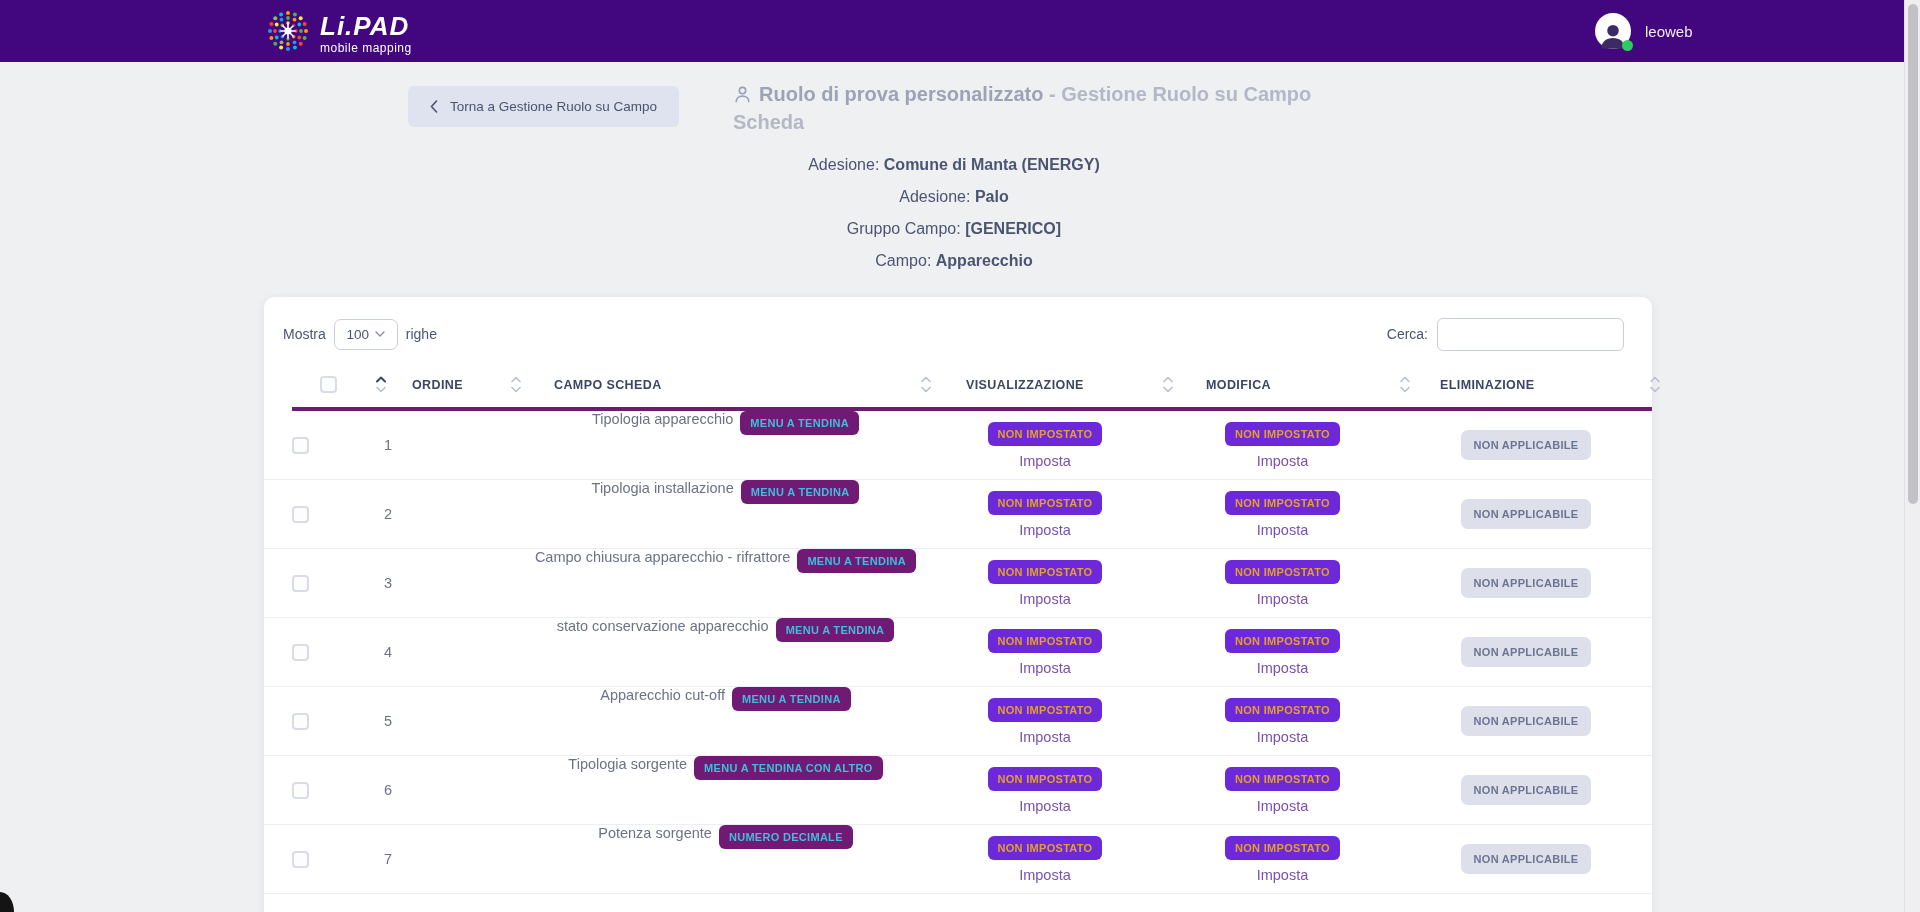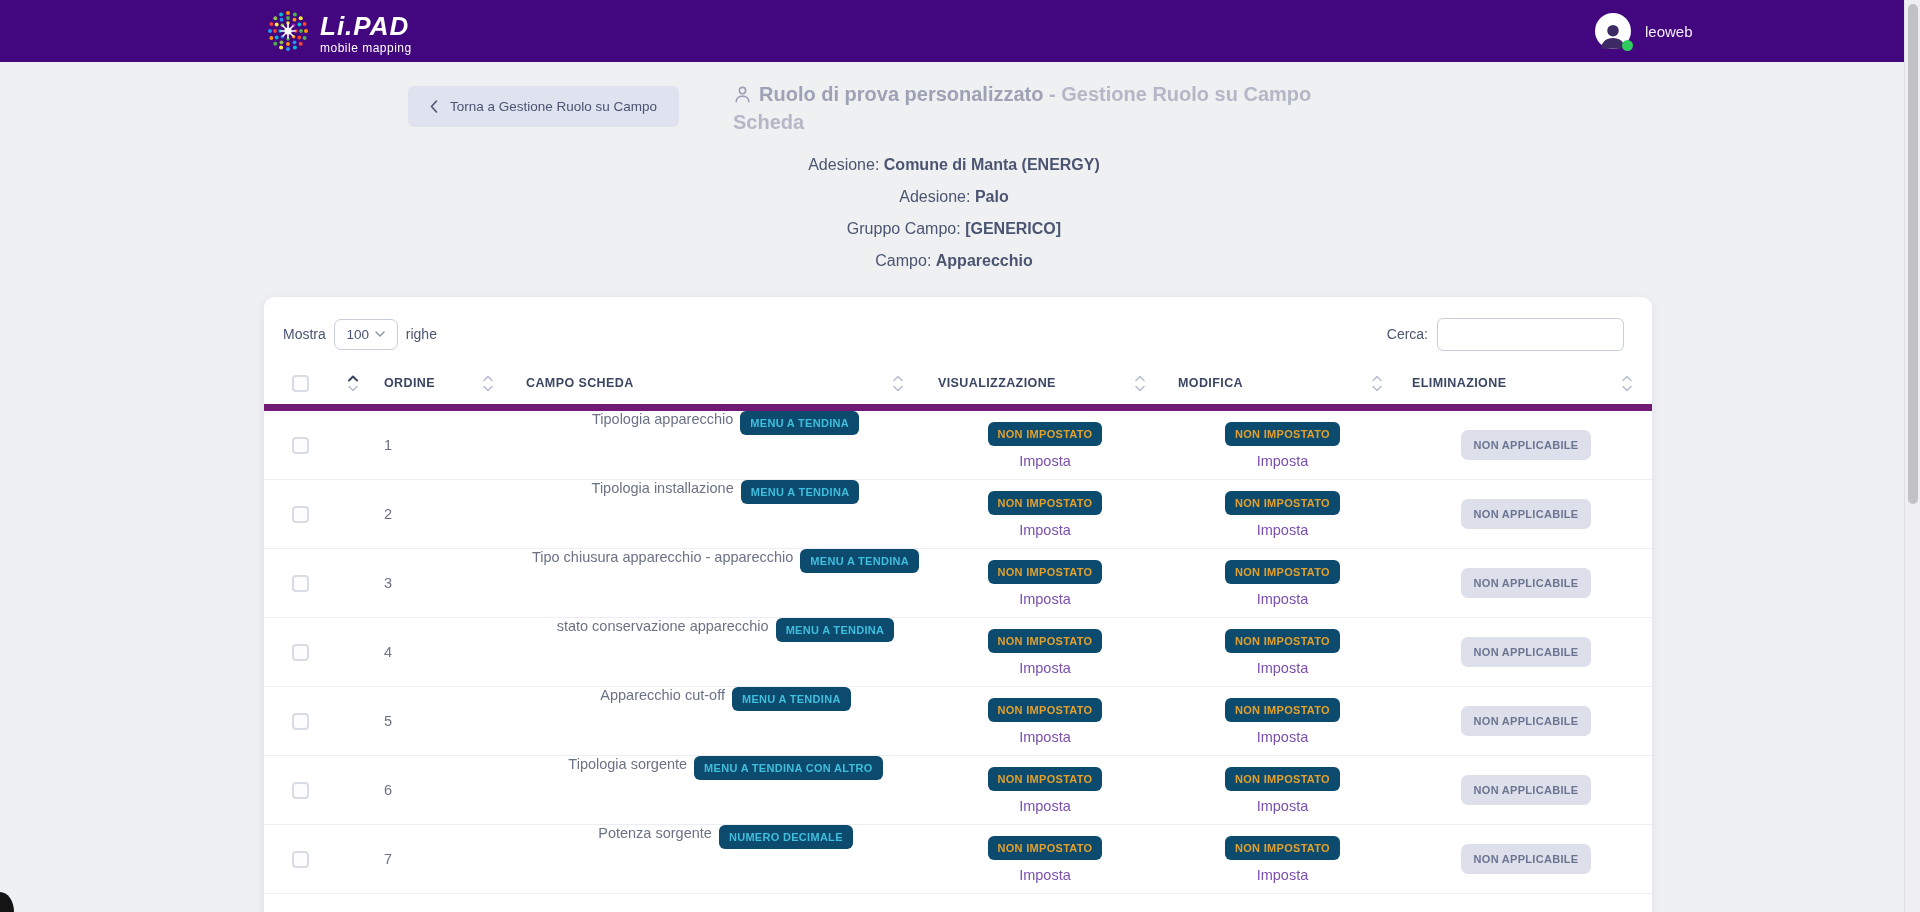--- a/index.html
+++ b/index.html
@@ -34,21 +34,21 @@
   .meta-line b { font-weight:bold; }
 
   
   .card { position:absolute; left:264px; top:297px; width:1388px; height:700px; background:#fff; border-radius:10px; box-shadow:0 2px 10px rgba(40,40,90,.08); padding-top:20px; }
   .controls { height:34px; padding:0 28px 0 19px; display:flex; align-items:center; color:#4b5571; font-size:14px; }
   .length-select { margin:0 8px; width:64px; height:31px; border:1px solid #c9cedd; border-radius:7px; display:flex; align-items:center; justify-content:center; gap:6px; color:#4b5571; font-size:13.5px; cursor:pointer; background:#fff; }
   .search-wrap { margin-left:auto; display:flex; align-items:center; gap:9px; }
   .search-input { width:187px; height:33px; border:1px solid #c9cedd; border-radius:6px; background:#fff; font-family:inherit; font-size:14px; padding:0 8px; color:#4b5571; outline:none; }
 
   .tgrid { display:grid; grid-template-columns:106px 140px 415px 240px 235px 252px; }
-  .thead { margin-top:11px; height:49px; border-bottom:7px solid #701a75; }
+  .thead { margin-top:11px; height:49px; border-bottom:4px solid #701a75;margin-left:28px; }
   .th { display:flex; align-items:center; justify-content:space-between; color:#3b4663; font-size:12.5px; font-weight:bold; letter-spacing:.4px; }
   .th .lbl { white-space:nowrap; }
   .th.c0 { padding-left:28px; padding-right:12px; }
   .th.c1 { padding-left:14px; padding-right:17px; }
   .th.c2 { padding-left:16px; padding-right:22px; }
   .th.c3 { padding-left:13px; padding-right:20px; }
   .th.c4 { padding-left:13px; padding-right:18px; }
   .th.c5 { padding-left:12px; padding-right:20px; }
   .sorters { display:flex; flex-direction:column; gap:3px; cursor:pointer; }
   .sorters svg { display:block; }
@@ -60,22 +60,22 @@
   .cell.c0 { align-items:center; padding-left:28px; }
   .cell.c1 { align-items:center; padding-left:14px; color:#6b7285; font-size:14.5px; }
   .cell.c2 { flex-direction:row; justify-content:center; align-items:flex-start; padding-left:16px; gap:7px; }
   .cell.c3, .cell.c4 { flex-direction:column; justify-content:center; align-items:center; gap:7px; }
   .cell.c5 { align-items:center; justify-content:center; }
   .fname { color:#6b7285; font-size:14.5px; }
 
   .checkbox { width:17px; height:17px; border:2px solid #d9dce5; border-radius:4px; background:#fdfdfe; cursor:pointer; }
 
   .badge { display:inline-block; font-size:11px; font-weight:bold; letter-spacing:.3px; border-radius:6px; padding:6px 10px; white-space:nowrap; }
-  .badge.cyan { background:#0c4a6e; color:#3fbedd; }
-  .badge.yellow { background:#0c4a6e; color:#e3a02c; }
+  .badge.cyan { background:#701a75; color:#3fbedd; }
+  .badge.yellow { background:#6d28d9; color:#e3a02c; }
   .badge.grey { background:#dde0ea; color:#6b7491; border-radius:7px; padding:9px 13px; }
   .link { color:#7a4fae; font-size:14.5px; cursor:pointer; text-decoration:none; }
 
   
   .footer { position:absolute; left:0; bottom:0; width:1920px; height:33px; background:#f8f8f9; box-shadow:0 -2px 5px rgba(0,0,0,.09); z-index:40; display:flex; align-items:center; }
   .copyright { position:absolute; left:31px; color:#5c6579; font-size:13.5px; display:flex; align-items:center; gap:5px; }
   .copyright b { color:#4b5571; }
   .heart { color:#e93323; font-size:16px; }
   .footer-links { position:absolute; left:965px; display:flex; gap:30px; }
   .footer-links span { color:#5c6579; font-size:13.5px; cursor:pointer; }
@@ -308,21 +308,21 @@
           <span class="badge grey">NON APPLICABILE</span>
         </div>
     </div>
 
     <div class="tgrid trow">
       <div class="cell c0">
           <span class="checkbox"></span>
         </div>
       <div class="cell c1">3</div>
       <div class="cell c2">
-        <span class="fname">Tipo chiusura apparecchio - apparecchio</span>
+        <span class="fname">Campo chiusura apparecchio - rifrattore</span>
         <span class="badge cyan">MENU A TENDINA</span>
       </div>
       <div class="cell c3">
         <span class="badge yellow">NON IMPOSTATO</span>
         <a class="link">Imposta</a>
       </div>
       <div class="cell c4">
         <span class="badge yellow">NON IMPOSTATO</span>
         <a class="link">Imposta</a>
       </div>

